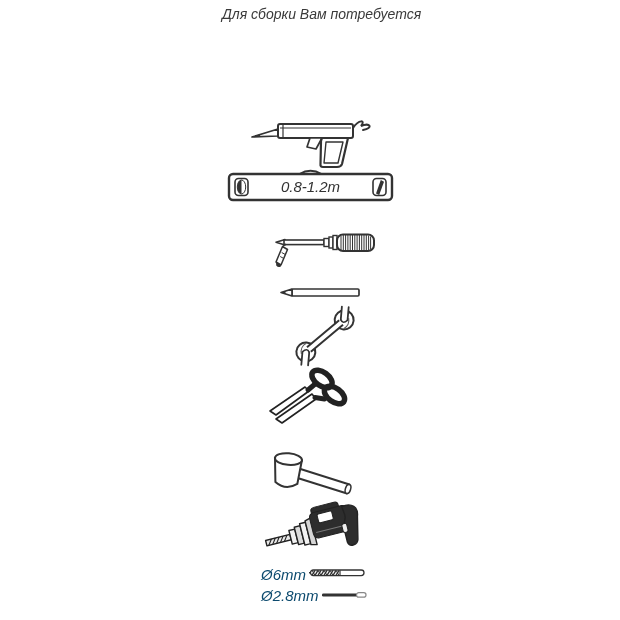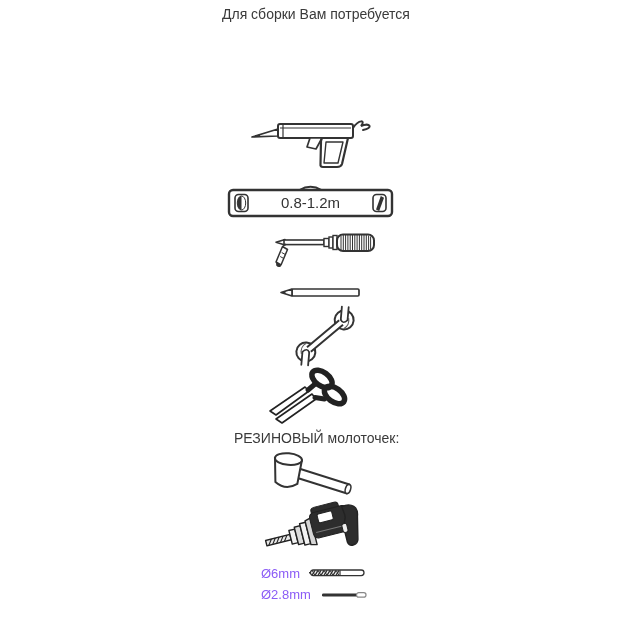--- a/index.html
+++ b/index.html
@@ -5,31 +5,32 @@
   * { box-sizing: border-box; }
   html, body { margin: 0; padding: 0; background: #ffffff; }
   .page {
     position: relative;
     width: 620px;
     height: 620px;
     background: #ffffff;
     font-family: "Liberation Sans", sans-serif;
     color: #333333;
     overflow: hidden;
+    font-style: italic;
   }
   .abs { position: absolute; }
   .txt {
     font-size: 14px;
     line-height: 19.5px;
     color: #3a3a3a;
     white-space: nowrap;
   }
   .bit-label {
-    font-size: 13px;
-    color: #8b5cf6;
+    font-size: 15px;
+    color: #0c4a6e;
     white-space: nowrap;
   }
   .tool svg { display: block; overflow: visible; }
   svg text {
     font-family: "Liberation Sans", sans-serif;
     fill: #333333;
   }
 </style>
 </head>
 <body>
@@ -48,21 +49,21 @@
       <rect x="28" y="7" width="75" height="14" rx="2" fill="#fff" stroke="#333" stroke-width="2"></rect>
       <line x1="30" y1="11" x2="101" y2="11" stroke="#333" stroke-width="1"></line>
       <line x1="33" y1="7" x2="33" y2="21" stroke="#333" stroke-width="1.2"></line>
       <path d="M103 11 C109 2 116 3 111 9 C120 5 124 11 113 13" fill="none" stroke="#333" stroke-width="2" stroke-linecap="round"></path>
       <path d="M60 21 L72 21 L66 32 L57 30 Z" fill="#fff" stroke="#333" stroke-width="1.7" stroke-linejoin="round"></path>
       <path d="M72 21 L98 21 L92 47 Q91 50 87 50 L73 50 Q70 50 70.5 47 L71 24 Z" fill="#fff" stroke="#333" stroke-width="2.2" stroke-linejoin="round"></path>
       <path d="M76 25 L93 25 L88 46 L74 46 Z" fill="#fff" stroke="#333" stroke-width="1.4" stroke-linejoin="round"></path>
     </svg>
   </div>
 
-  <div class="abs tool" style="left:227px; top:184px;">
+  <div class="abs tool" style="left:227px; top:168px;">
     <svg width="167" height="36" viewBox="0 0 167 36">
       <path d="M72.5 6 Q83.5 -0.5 94.5 6" fill="none" stroke="#333" stroke-width="2"></path>
       <rect x="2" y="6" width="163" height="26" rx="4" fill="#fff" stroke="#333" stroke-width="2.4"></rect>
       <rect x="8" y="10.5" width="13" height="17" rx="3.5" fill="#fff" stroke="#333" stroke-width="1.6"></rect>
       <ellipse cx="14.5" cy="19" rx="4.2" ry="7" fill="none" stroke="#333" stroke-width="1"></ellipse>
       <path d="M14.5 12 A4.2 7 0 0 0 14.5 26 Z" fill="#333"></path>
       <rect x="146" y="10.5" width="13" height="17" rx="3.5" fill="#fff" stroke="#333" stroke-width="1.6"></rect>
       <polygon points="149,25.5 153.8,12 157,13.8 152.2,27" fill="#333"></polygon>
       <text x="83.5" y="24" font-size="15" text-anchor="middle">0.8-1.2m</text>
     </svg>
@@ -113,21 +114,20 @@
     <svg width="84" height="58" viewBox="0 0 84 58">
       <polygon points="1,45 36,21 40,25 7,49" fill="#fff" stroke="#222" stroke-width="1.6" stroke-linejoin="round"></polygon>
       <polygon points="7,53 43,28 47,33 13,57" fill="#fff" stroke="#222" stroke-width="1.6" stroke-linejoin="round"></polygon>
       <path d="M39 24 L45.5 18.5" stroke="#222" stroke-width="5" stroke-linecap="round"></path>
       <path d="M46 31.5 L55.5 33" stroke="#222" stroke-width="5" stroke-linecap="round"></path>
       <ellipse cx="53" cy="13" rx="11.5" ry="6.8" transform="rotate(36 53 13)" fill="none" stroke="#222" stroke-width="5.5"></ellipse>
       <ellipse cx="65.5" cy="29" rx="11.5" ry="6.8" transform="rotate(36 65.5 29)" fill="none" stroke="#222" stroke-width="5.5"></ellipse>
     </svg>
   </div>
 
-  <div class="abs txt" style="left:234px; top:429px;">РЕЗИНОВЫЙ молоточек:</div>
 
   <div class="abs tool" style="left:267px; top:450px;">
     <svg width="90" height="52" viewBox="0 0 90 52">
       <polygon points="24,16 82.5,34.5 80,43.5 21,25" fill="#fff" stroke="#333" stroke-width="1.9" stroke-linejoin="round"></polygon>
       <ellipse cx="81" cy="39" rx="2.6" ry="4.7" transform="rotate(17 81 39)" fill="#fff" stroke="#333" stroke-width="1.5"></ellipse>
       <g transform="rotate(5 20 20)">
         <path d="M7 9 L9.5 33 Q20.5 41 31.5 33 L34 9 Z" fill="#fff" stroke="#333" stroke-width="2" stroke-linejoin="round"></path>
         <ellipse cx="20.5" cy="9" rx="13.6" ry="5.8" fill="#fff" stroke="#333" stroke-width="2"></ellipse>
       </g>
     </svg>

